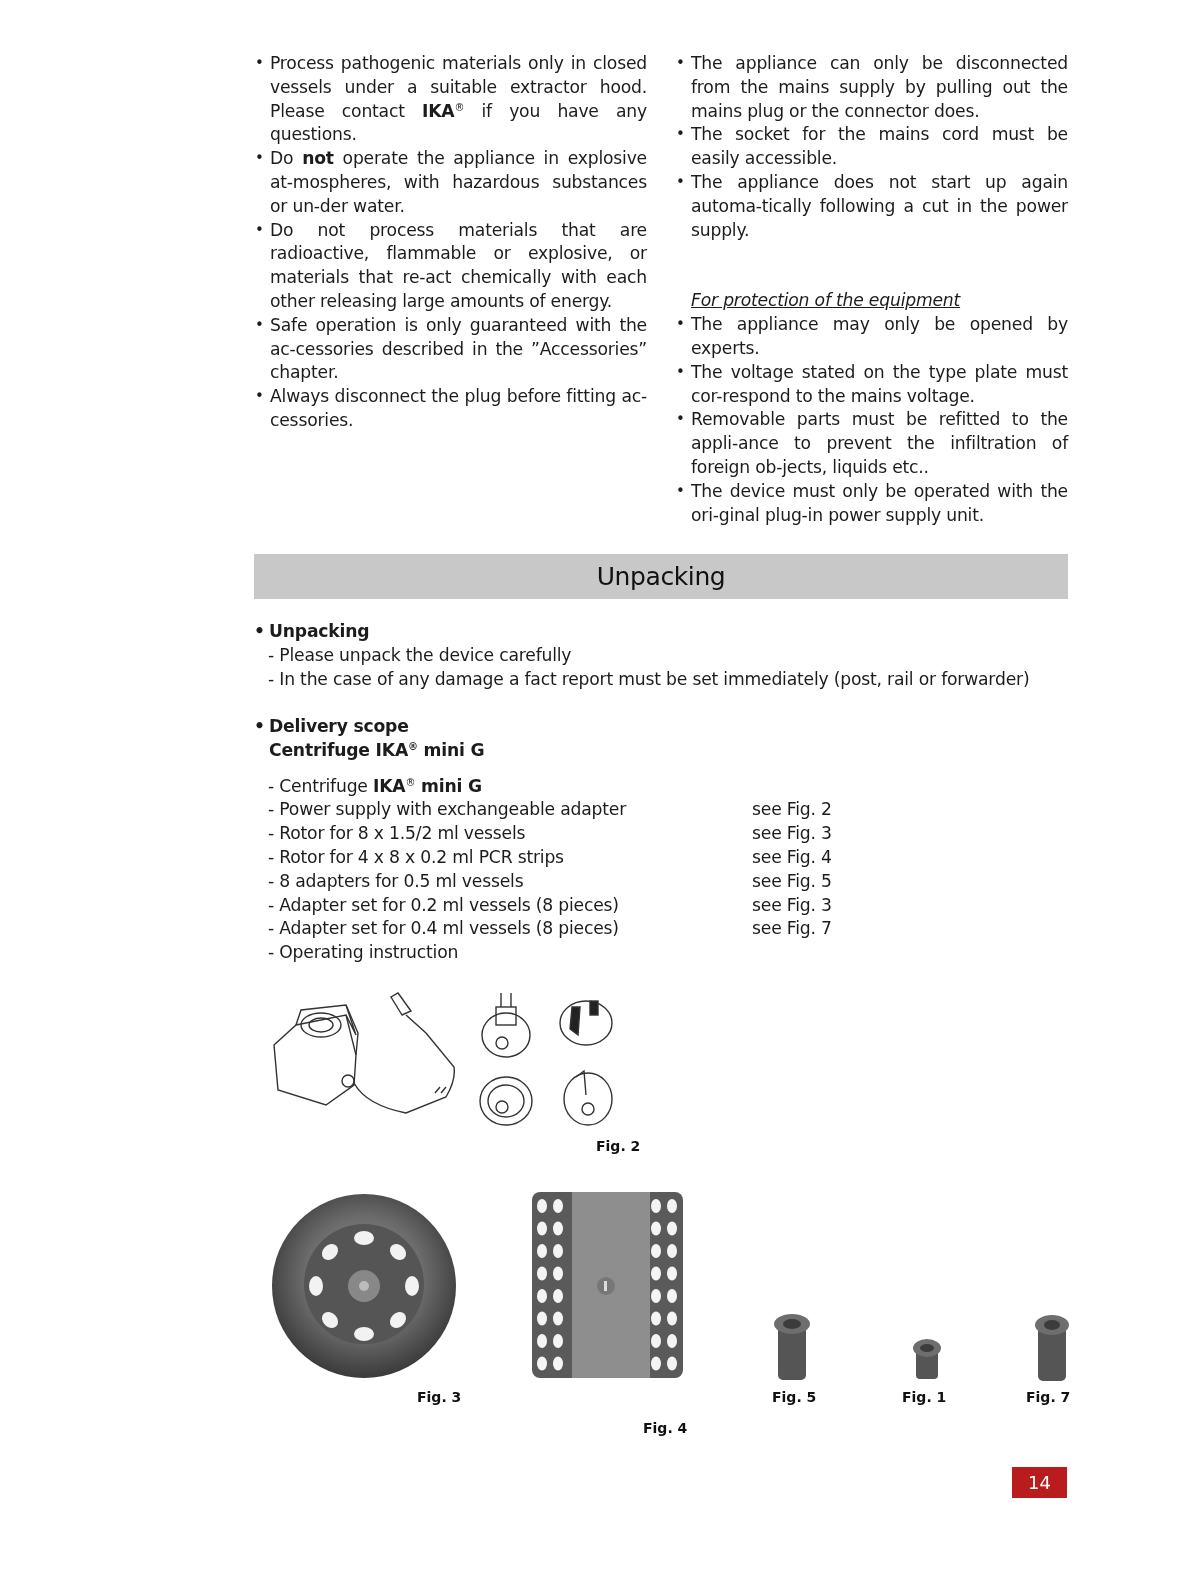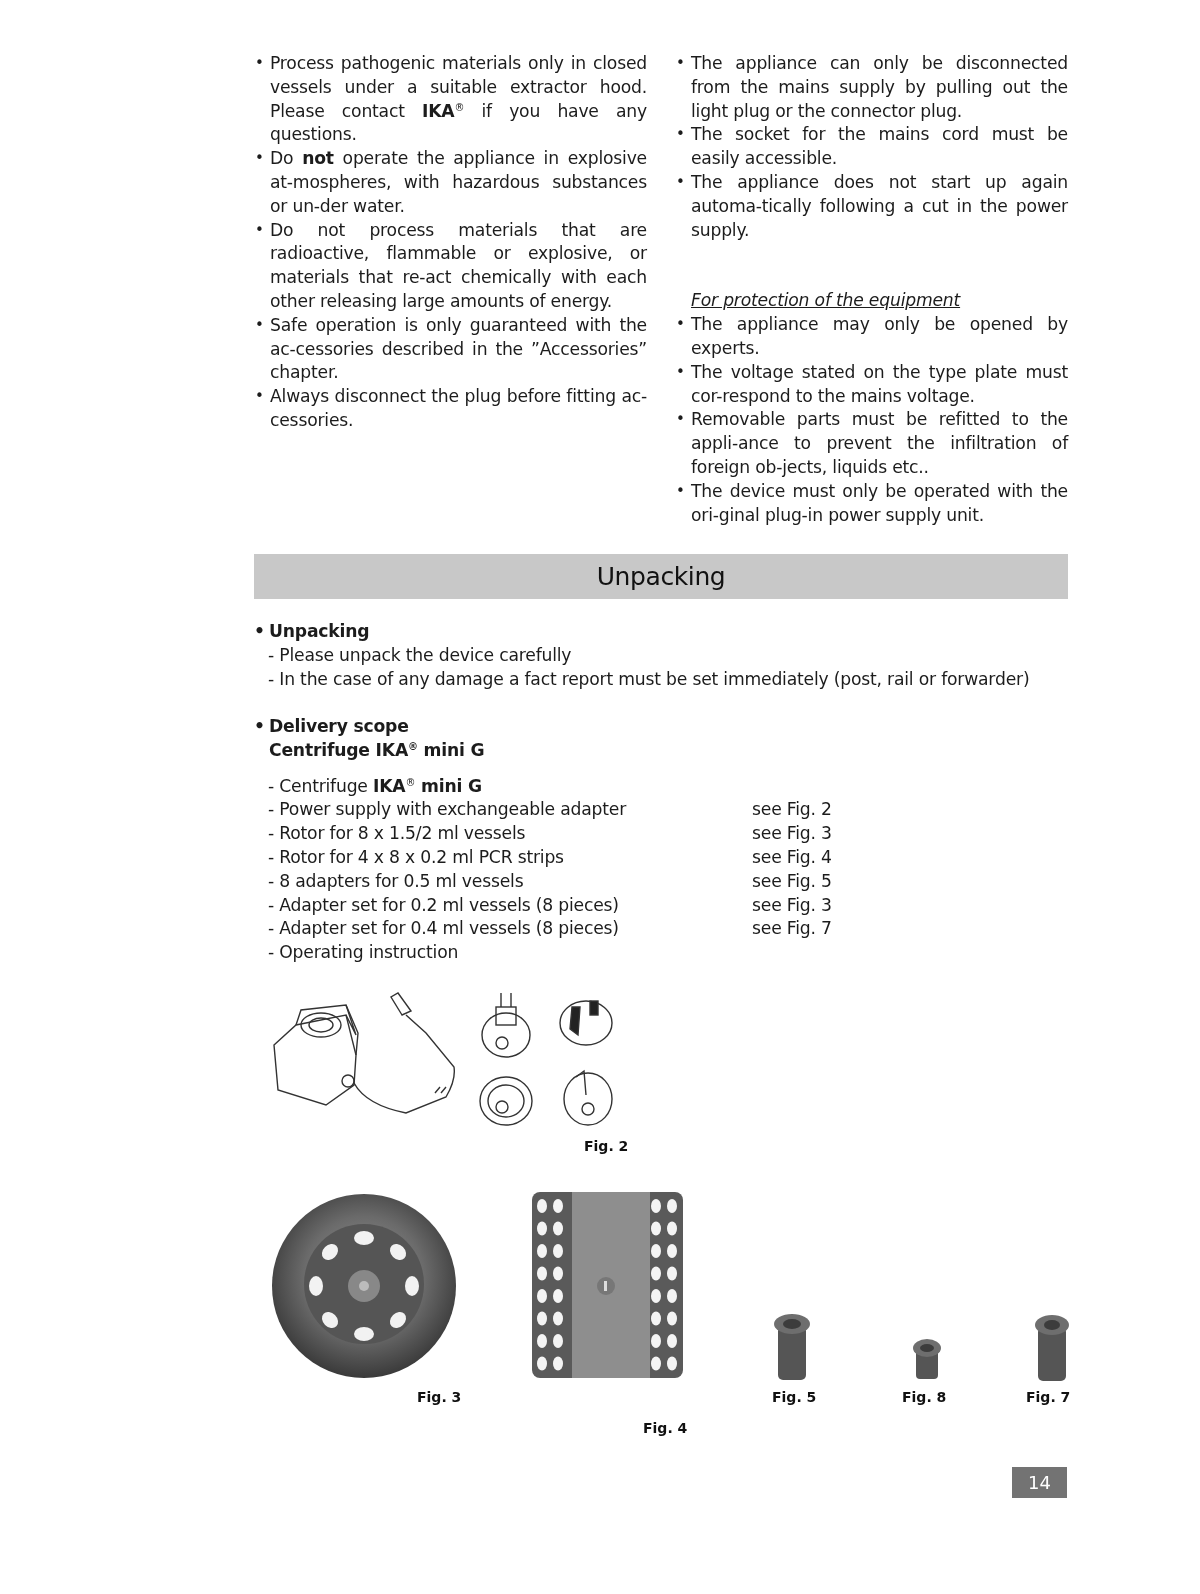--- a/index.html
+++ b/index.html
@@ -25,39 +25,39 @@
   .bhead { font-weight: bold; }
   .bhead .dot { display: inline-block; width: 15px; }
   .dashline { padding-left: 14px; }
   .scope-list { margin-top: 12px; }
   .scope-row { display: flex; padding-left: 14px; }
   .scope-item { width: 484px; }
   .scope-ref { width: 120px; }
 
   .fig { position: absolute; }
   .fig-label { position: absolute; font-size: 14px; font-weight: bold; color: #111; }
-  .page-num { position: absolute; left: 1012px; top: 1467px; width: 55px; height: 31px; background: #737373;
+  .page-num { position: absolute; left: 1012px; top: 1467px; width: 55px; height: 31px; background: #b91c1c;
               color: #ffffff; font-size: 18px; display: flex; align-items: center; justify-content: center; }
 </style>
 </head>
 <body>
 
 <div class="col col-left">
   <ul class="bul">
     <li><span>Process pathogenic materials only in closed vessels under a suitable extractor hood. Please contact </span><b>IKA</b><sup>®</sup><span> if you have any questions.</span></li>
     <li><span>Do </span><b>not</b><span> operate the appliance in explosive at-mospheres, with hazardous substances or un-der water.</span></li>
     <li>Do not process materials that are radioactive, flammable or explosive, or materials that re-act chemically with each other releasing large amounts of energy.</li>
     <li>Safe operation is only guaranteed with the ac-cessories described in the ”Accessories” chapter.</li>
     <li>Always disconnect the plug before fitting ac-cessories.</li>
   </ul>
 </div>
 
 <div class="col col-right">
   <ul class="bul">
-    <li>The appliance can only be disconnected from the mains supply by pulling out the light plug or the connector plug.</li>
+    <li>The appliance can only be disconnected from the mains supply by pulling out the mains plug or the connector does.</li>
     <li>The socket for the mains cord must be easily accessible.</li>
     <li>The appliance does not start up again automa-tically following a cut in the power supply.</li>
   </ul>
   <span class="sub-heading">For protection of the equipment</span>
   <ul class="bul">
     <li>The appliance may only be opened by experts.</li>
     <li>The voltage stated on the type plate must cor-respond to the mains voltage.</li>
     <li>Removable parts must be refitted to the appli-ance to prevent the infiltration of foreign ob-jects, liquids etc..</li>
     <li>The device must only be operated with the ori-ginal plug-in power supply unit.</li>
   </ul>
@@ -129,21 +129,21 @@
   <ellipse cx="320" cy="38" rx="26" ry="22"></ellipse>
   <path d="M306 22 L314 22 L312 50 L304 44 Z" fill="#222"></path>
   <rect x="324" y="16" width="8" height="14" fill="#222"></rect>
   <ellipse cx="240" cy="116" rx="26" ry="24"></ellipse>
   <ellipse cx="240" cy="116" rx="18" ry="16"></ellipse>
   <circle cx="236" cy="122" r="6"></circle>
   <ellipse cx="322" cy="114" rx="24" ry="26"></ellipse>
   <path d="M310 92 L318 86 L320 110"></path>
   <circle cx="322" cy="124" r="6"></circle>
 </svg>
-<div class="fig-label" style="left:584px; top:1138px;">Fig. 2</div>
+<div class="fig-label" style="left:596px; top:1138px;">Fig. 2</div>
 
 <svg class="fig" style="left:270px; top:1192px;" width="188" height="188">
   <defs>
     <radialGradient id="rg1" cx="50%" cy="45%" r="55%">
       <stop offset="0%" stop-color="#9a9a9a"></stop>
       <stop offset="60%" stop-color="#6a6a6a"></stop>
       <stop offset="100%" stop-color="#3a3a3a"></stop>
     </radialGradient>
   </defs>
   <circle cx="94" cy="94" r="92" fill="url(#rg1)"></circle>
@@ -210,21 +210,21 @@
   <ellipse cx="20" cy="12" rx="18" ry="10" fill="#6e6e6e"></ellipse>
   <ellipse cx="20" cy="12" rx="9" ry="5" fill="#3c3c3c"></ellipse>
 </svg>
 <div class="fig-label" style="left:772px; top:1389px;text-align:center;">Fig. 5</div>
 
 <svg class="fig" style="left:911px; top:1337px;" width="32" height="46">
   <rect x="5" y="12" width="22" height="30" rx="4" fill="#555"></rect>
   <ellipse cx="16" cy="11" rx="14" ry="9" fill="#6e6e6e"></ellipse>
   <ellipse cx="16" cy="11" rx="7" ry="4" fill="#3c3c3c"></ellipse>
 </svg>
-<div class="fig-label" style="left:902px; top:1389px;">Fig. 8</div>
+<div class="fig-label" style="left:902px; top:1389px;">Fig. 1</div>
 
 <svg class="fig" style="left:1033px; top:1313px;" width="38" height="70">
   <rect x="5" y="14" width="28" height="54" rx="5" fill="#555"></rect>
   <ellipse cx="19" cy="12" rx="17" ry="10" fill="#6e6e6e"></ellipse>
   <ellipse cx="19" cy="12" rx="8" ry="5" fill="#3c3c3c"></ellipse>
 </svg>
 <div class="fig-label" style="left:1026px; top:1389px;">Fig. 7</div>
 
 <div class="page-num">14</div>
 

